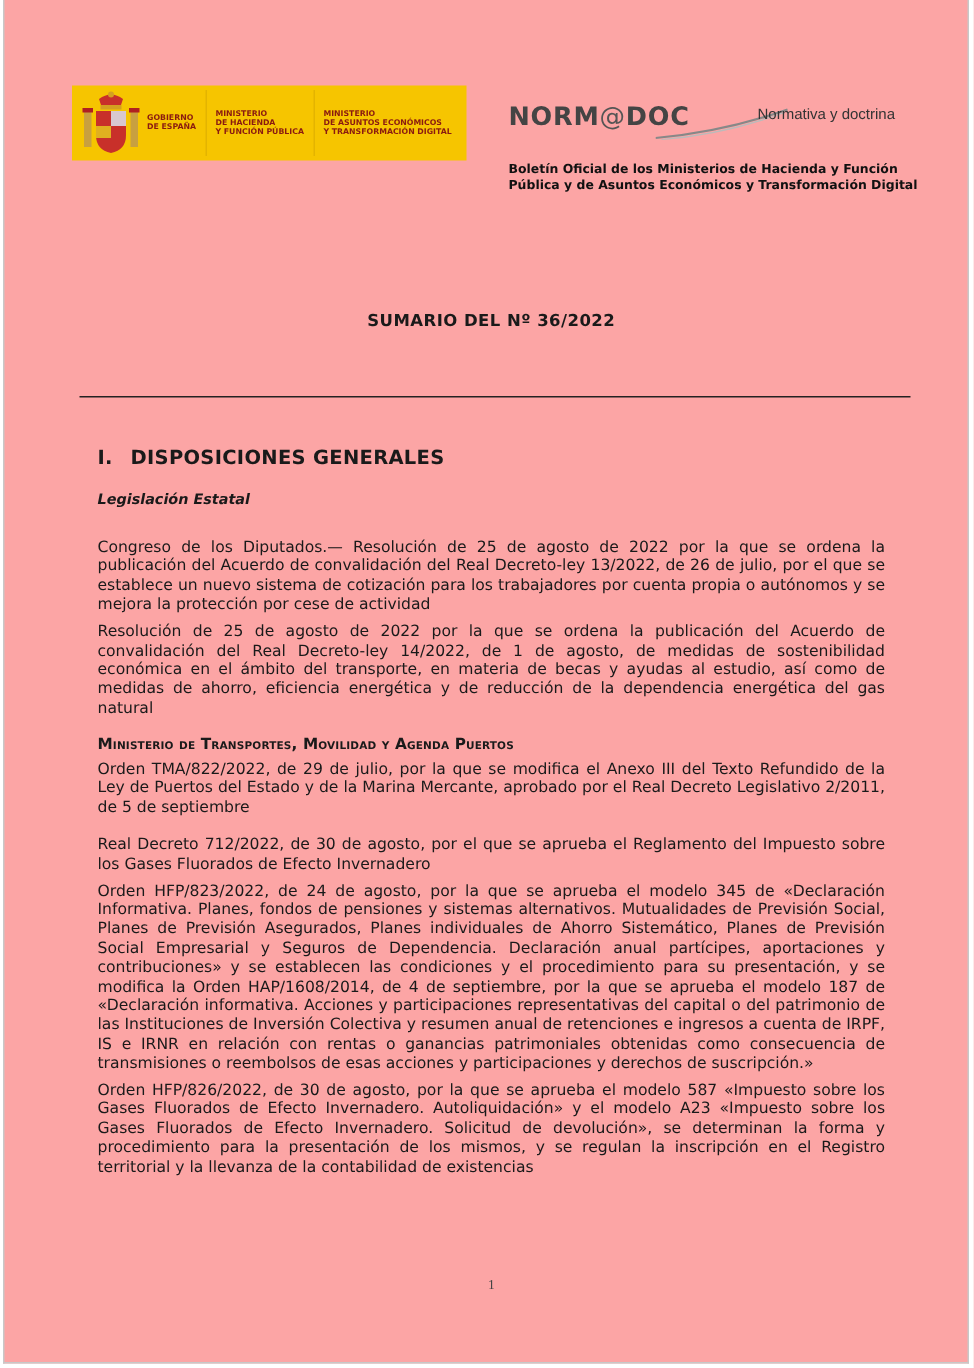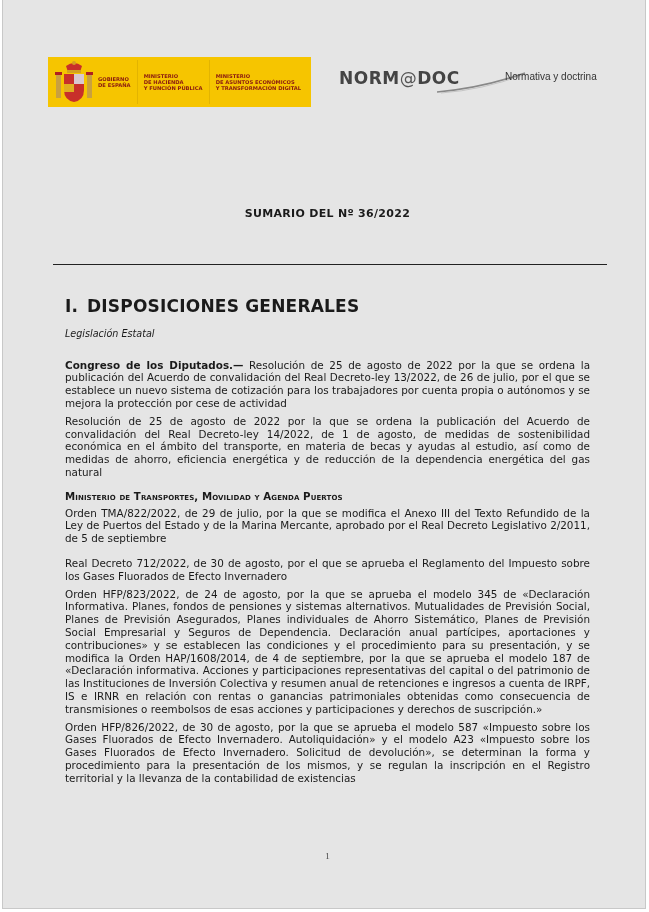--- a/index.html
+++ b/index.html
@@ -1,19 +1,19 @@
 <!DOCTYPE html>
 <html><head>
 <meta charset="utf-8">
 <style>
   html, body { margin: 0; padding: 0; background: #ffffff; }
   body { width: 649px; height: 912px; position: relative; overflow: hidden;
          font-family: "DejaVu Sans", sans-serif; color: #1a1a1a; }
   .page { position: absolute; left: 2px; top: 0; width: 642px; height: 908px;
-          border-left: 1px solid #c8c8c8; border-right: 1px solid #c8c8c8; border-bottom: 1px solid #c8c8c8; background: #e5e5e5; }
+          border-left: 1px solid #c8c8c8; border-right: 1px solid #c8c8c8; border-bottom: 1px solid #c8c8c8; background: #fca5a5; }
 
   
   .gov-logo { position: absolute; left: 45px; top: 57px; width: 263px; height: 50px;
               background: #f6c500; display: flex; align-items: center; }
   .gov-logo .shield { width: 40px; height: 44px; margin-left: 6px; position: relative; }
   .gov-logo .block { font-size: 5.2px; line-height: 6px; color: #8a1a10; font-weight: bold;
                      padding: 0 6px; border-left: 1px solid #e3b400; height: 44px; display: flex; flex-direction: column; justify-content: center; }
   .gov-logo .block.first { border-left: none; padding-left: 4px; }
   .gov-logo .line { white-space: nowrap; display: block; }
 
@@ -26,26 +26,26 @@
                        font-family: "Liberation Sans", sans-serif; }
   .normadoc .swoosh { position: absolute; left: 98px; top: 4px; width: 90px; height: 22px; }
   .bo-title { position: absolute; left: 336px; top: 107px; font-size: 8.3px; font-weight: bold; line-height: 10.5px; color: #111; }
   .bo-title span { display: block; white-space: nowrap; }
 
   .sumario { position: absolute; left: 0; width: 649px; top: 207px; text-align: center;
              font-weight: bold; font-size: 11px; letter-spacing: 0.3px; }
   .rule { position: absolute; left: 50px; top: 264px; width: 554px; height: 0; border-top: 1.3px solid #222; }
 
   .content { position: absolute; left: 62px; top: 300px; width: 525px; font-size: 10.4px; line-height: 12.8px; }
-  .sec-title { font-weight: bold; font-size: 17px; margin: 0 0 15px 0; letter-spacing: 0.2px; }
+  .sec-title { font-weight: bold; font-size: 13px; margin: 0 0 15px 0; letter-spacing: 0.2px; }
   .sec-title .num { display: inline-block; width: 22px; }
-  .subsec { font-weight: normal; font-style: italic; font-size: 9.6px; margin: 0 0 18px 0; }
+  .subsec { font-weight: bold; font-style: italic; font-size: 9.6px; margin: 0 0 18px 0; }
   .org { font-weight: bold; font-size: 10.2px; margin: 0 0 3px 0; font-variant: small-caps; letter-spacing: 0.1px; }
   .entry { text-align: justify; margin: 0 0 5px 0; hyphens: manual; }
-  .entry b { font-weight: bold; }
+  .entry b { font-weight: normal; }
   .group { margin-bottom: 12px; }
 
   .pageno { position: absolute; left: 0; width: 649px; top: 851px; text-align: center; font-family: "Liberation Serif", serif; font-size: 9px; color: #444; }
 </style>
 </head>
 <body>
 
 <div class="page">
 
   <div class="gov-logo">
@@ -81,20 +81,24 @@
 
   <div class="normadoc">
     <span class="brand"><span>NORM</span><span class="at">@</span><span>DOC</span></span>
     <svg class="swoosh" viewBox="0 0 90 22">
       <path d="M0 20 Q45 16 88 1" stroke="#888" stroke-width="1.5" fill="none"></path>
       <path d="M4 21 Q45 18 86 3" stroke="#bbb" stroke-width="0.8" fill="none"></path>
     </svg>
     <span class="tagline">Normativa y doctrina</span>
   </div>
 
+  <div class="bo-title">
+    <span>Boletín Oficial de los Ministerios de Hacienda y Función</span>
+    <span>Pública y de Asuntos Económicos y Transformación Digital</span>
+  </div>
 
   <div class="sumario">SUMARIO DEL Nº 36/2022</div>
   <div class="rule"></div>
 
   <div class="content">
     <div class="sec-title"><span class="num">I.</span><span>DISPOSICIONES GENERALES</span></div>
     <div class="subsec">Legislación Estatal</div>
 
     <div class="group">
       <p class="entry"><b>Congreso de los Diputados.—</b><span> Resolución de 25 de agosto de 2022 por la que se ordena la publicación del Acuerdo de convalidación del Real Decreto-ley 13/2022, de 26 de julio, por el que se establece un nuevo sistema de cotización para los trabajadores por cuenta propia o autónomos y se mejora la protección por cese de actividad</span></p>

